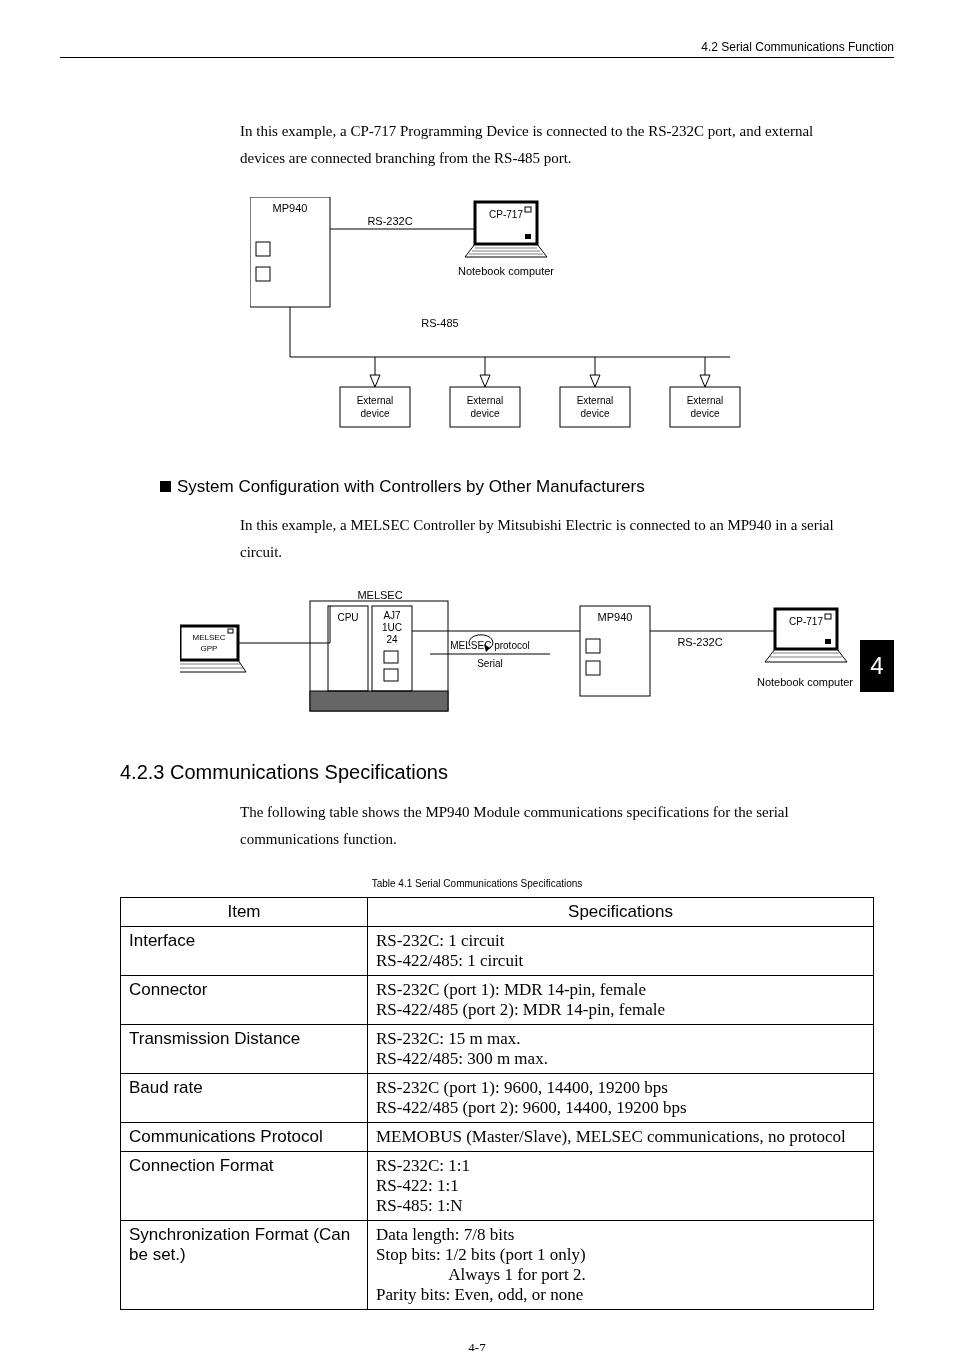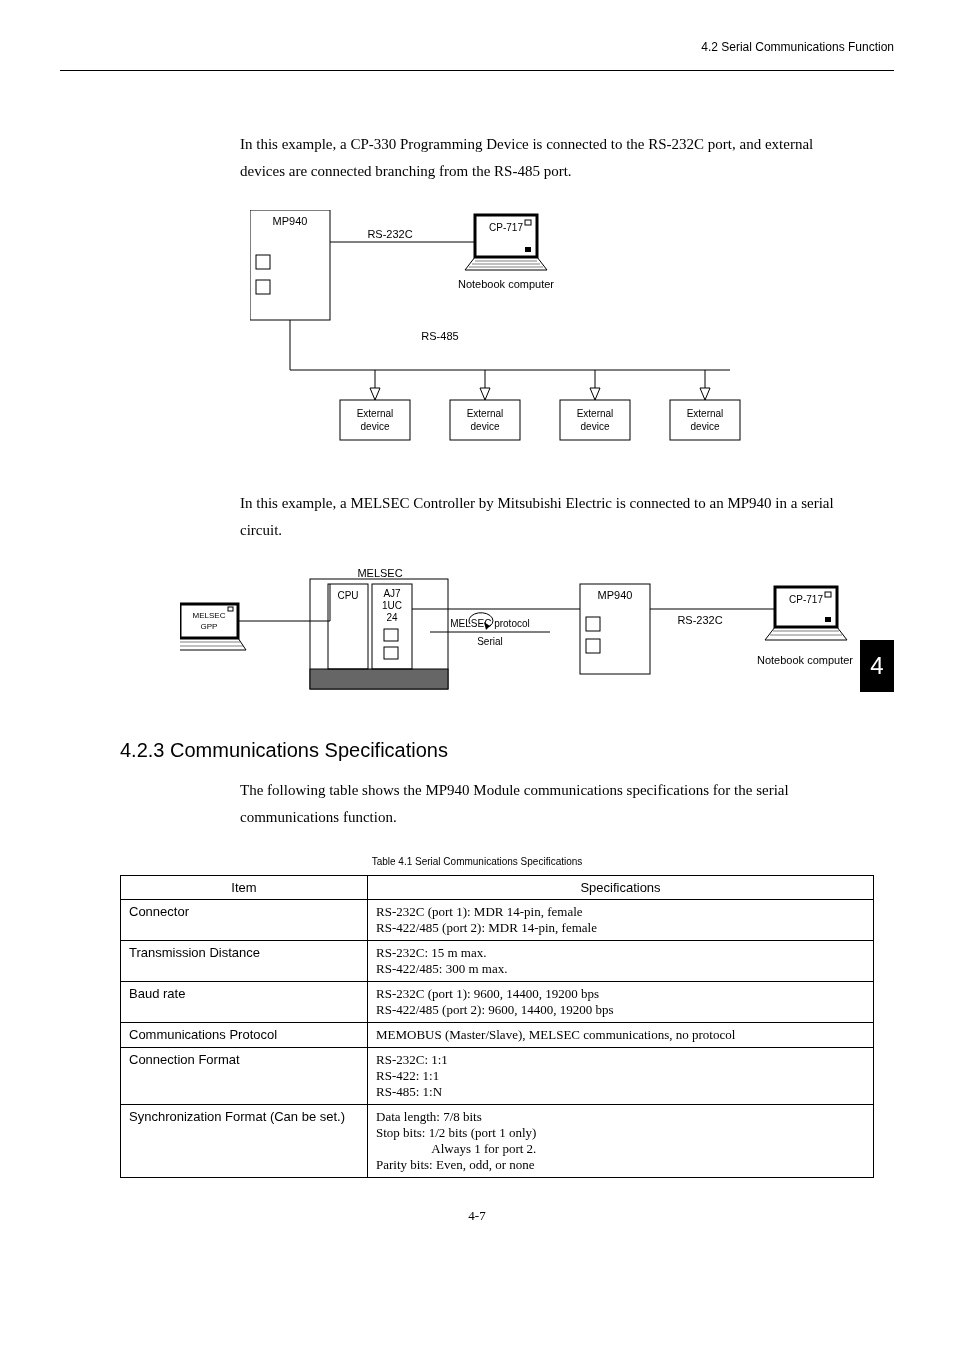--- a/index.html
+++ b/index.html
@@ -6,21 +6,21 @@
     margin: 0;
     padding: 40px 60px;
     font-family: "Times New Roman", serif;
     font-size: 14px;
     color: #000;
     background: #fff;
     width: 834px;
   }
   .header-line {
     border-bottom: 1px solid #000;
-    padding-bottom: 16px;
+    padding-bottom: 3px;
     text-align: right;
     font-family: Arial, sans-serif;
     font-size: 12px;
     margin-bottom: 60px;
   }
   .intro-text {
     margin-left: 180px;
     margin-right: 40px;
     line-height: 1.8;
     font-size: 15px;
@@ -63,21 +63,21 @@
     font-size: 24px;
     text-align: center;
     line-height: 52px;
   }
   .page-wrap { position: relative; }
   table.spec {
     border-collapse: collapse;
     width: 754px;
     margin-left: 60px;
     margin-top: 8px;
-    font-size: 13px;
+    font-size: 17px;
   }
   table.spec th, table.spec td {
     border: 1px solid #000;
     padding: 4px 8px;
     text-align: left;
     vertical-align: top;
   }
   table.spec th {
     font-family: Arial, sans-serif;
     font-weight: normal;
@@ -99,21 +99,21 @@
     margin-top: 30px;
   }
   .svg-block { display:block; }
 </style>
 </head>
 <body>
 <div class="page-wrap">
 
 <div class="header-line">4.2  Serial Communications Function</div>
 
-<div class="intro-text">In this example, a CP-330 Programming Device is connected to the RS-232C port, and external devices are connected branching from the RS-485 port.</div>
+<div class="intro-text">In this example, a CP-717 Programming Device is connected to the RS-232C port, and external devices are connected branching from the RS-485 port.</div>
 
 <div class="diagram">
 <svg class="svg-block" width="540" height="260" viewBox="0 0 540 260">
 
   <rect x="0" y="0" width="80" height="110" fill="none" stroke="#000"></rect>
   <text x="40" y="15" text-anchor="middle" font-family="Arial" font-size="11">MP940</text>
 
   <rect x="6" y="45" width="14" height="14" fill="none" stroke="#000"></rect>
   <rect x="6" y="70" width="14" height="14" fill="none" stroke="#000"></rect>
 
@@ -163,20 +163,23 @@
       <line x1="35" y1="0" x2="35" y2="30" stroke="#000"></line>
       <polygon points="30,18 40,18 35,30" fill="#fff" stroke="#000"></polygon>
       <rect x="0" y="30" width="70" height="40" fill="none" stroke="#000"></rect>
       <text x="35" y="47" text-anchor="middle" font-family="Arial" font-size="10">External</text>
       <text x="35" y="60" text-anchor="middle" font-family="Arial" font-size="10">device</text>
     </g>
   </g>
 </svg>
 </div>
 
+<div class="h-section">
+  <span class="square"></span><span>System Configuration with Controllers by Other Manufacturers</span>
+</div>
 
 <div class="intro-text">In this example, a MELSEC Controller by Mitsubishi Electric is connected to an MP940 in a serial circuit.</div>
 
 <div class="diagram" style="margin-left:120px">
 <svg class="svg-block" width="700" height="140" viewBox="0 0 700 140">
 
   <g transform="translate(0,35)">
     <rect x="0" y="0" width="58" height="34" fill="none" stroke="#000" stroke-width="3"></rect>
     <text x="29" y="14" text-anchor="middle" font-family="Arial" font-size="8">MELSEC</text>
     <text x="29" y="25" text-anchor="middle" font-family="Arial" font-size="8">GPP</text>
@@ -251,20 +254,25 @@
 
 <table class="spec">
   <thead>
     <tr>
       <th>Item</th>
       <th>Specifications</th>
     </tr>
   </thead>
   <tbody id="spec-body">
         <tr>
+          <td>Interface</td>
+          <td style="white-space: pre-wrap; font-family: &quot;Times New Roman&quot;, serif;">RS-232C: 1 circuit
+RS-422/485: 1 circuit</td>
+        </tr>
+        <tr>
           <td>Connector</td>
           <td style="white-space: pre-wrap; font-family: &quot;Times New Roman&quot;, serif;">RS-232C (port 1): MDR 14-pin, female
 RS-422/485 (port 2): MDR 14-pin, female</td>
         </tr>
         <tr>
           <td>Transmission Distance</td>
           <td style="white-space: pre-wrap; font-family: &quot;Times New Roman&quot;, serif;">RS-232C: 15 m max.
 RS-422/485: 300 m max.</td>
         </tr>
         <tr>

